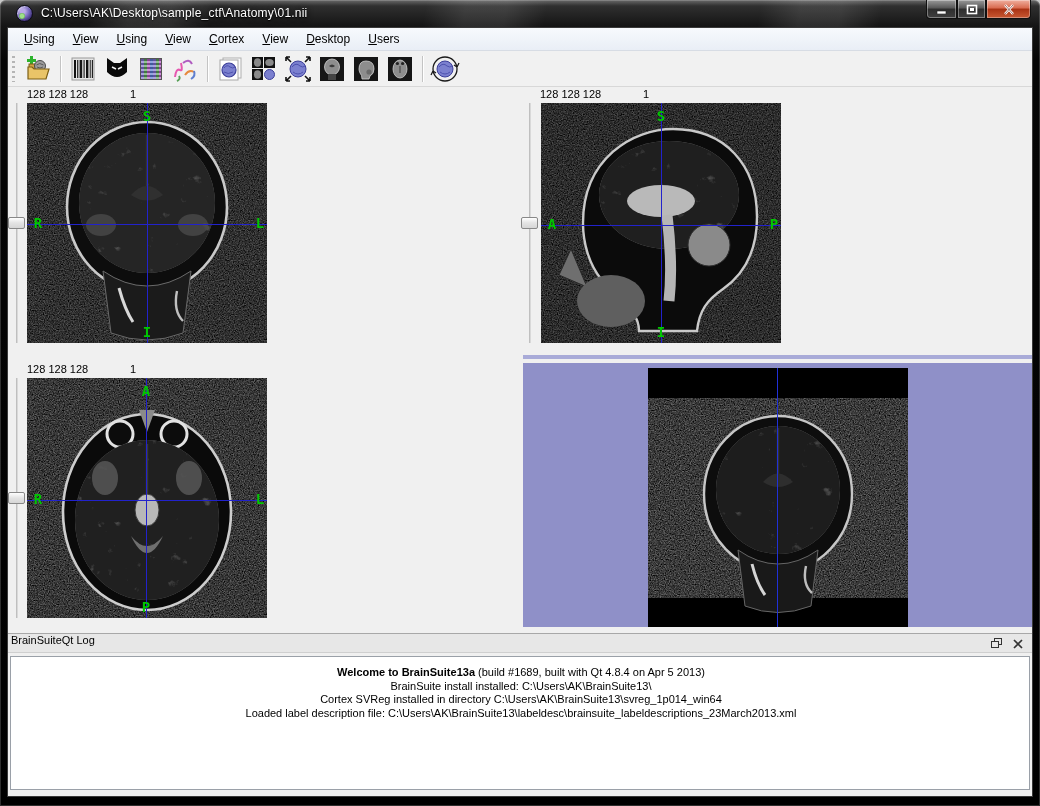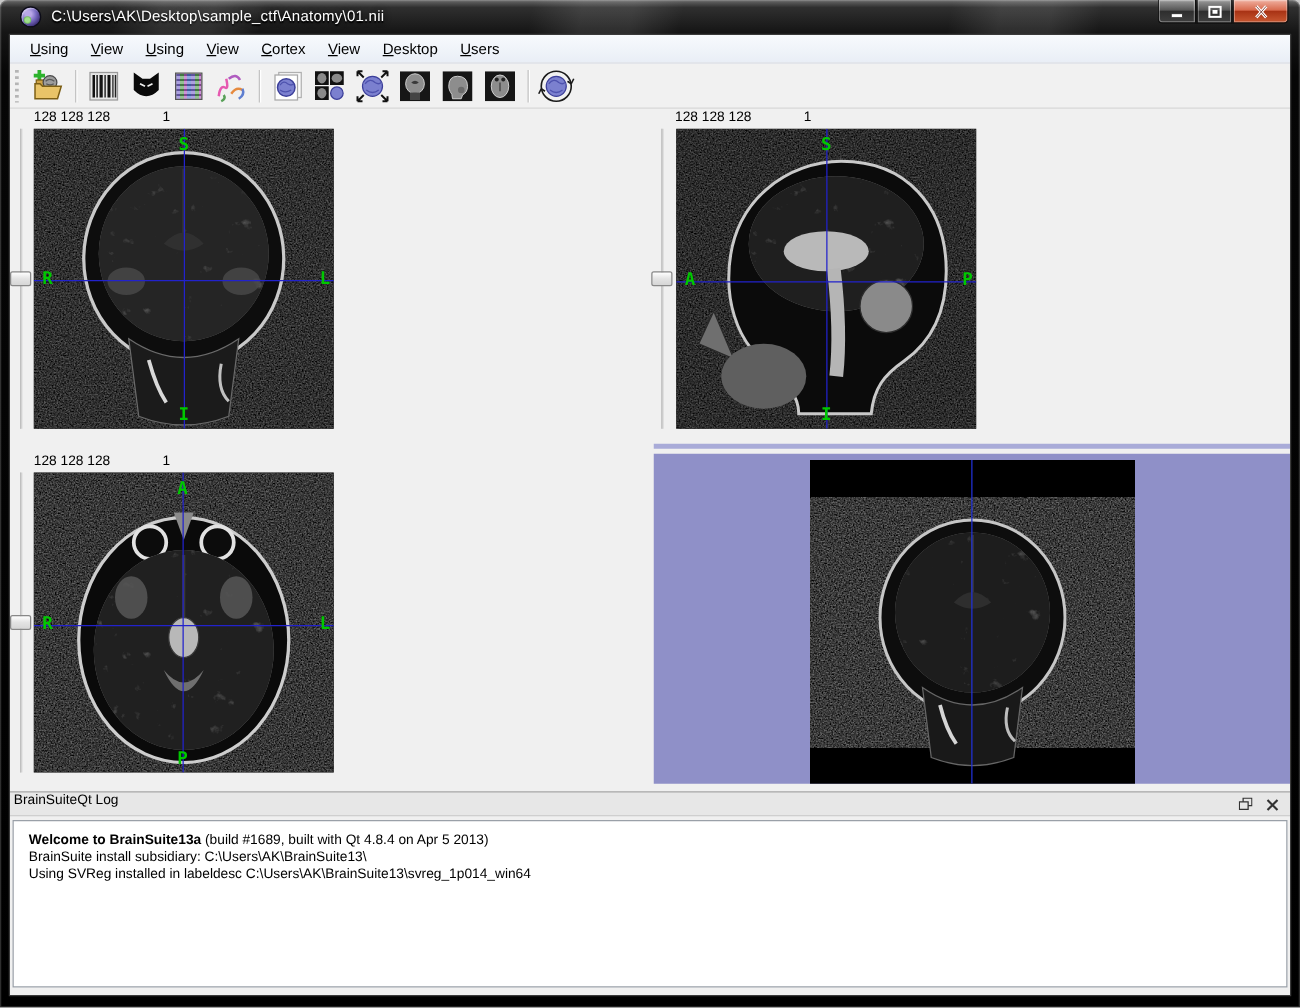--- a/index.html
+++ b/index.html
@@ -79,21 +79,21 @@
 
   
   .log-header { position:absolute; left:0; right:0; height:20px; background:#e7e7e7;
     border-top:1px solid #a8a8a8; border-bottom:1px solid #cfcfcf; font-size:11px; color:#000;
     display:flex; padding-left:3px; }
   .dock-btns { position:absolute; right:6px; top:2px; display:flex; gap:6px; }
   .dock-btn { width:16px; height:15px; display:flex; align-items:center; justify-content:center; }
 
   .log-box { position:absolute; background:#fff; border:1px solid #9aa0a8;
     font-size:11px; color:#000; line-height:13.5px; padding:9px 10px 0 12px; overflow:hidden; }
-  .log-line { white-space:nowrap; }
+  .log-line { white-space:nowrap;text-align:center; }
   .log-line b { font-weight:bold; }
 </style>
 </head>
 <body>
 
 <svg width="0" height="0" style="position:absolute">
   <defs>
     <filter id="f-tex" x="-20%" y="-20%" width="140%" height="140%">
       <feTurbulence type="fractalNoise" baseFrequency="0.085" numOctaves="4" seed="11"></feTurbulence>
       <feColorMatrix type="matrix" values="0 0 0 0 0  0 0 0 0 0  0 0 0 0 0  1.2 1.2 1.2 0 -0.35"></feColorMatrix>
@@ -406,18 +406,19 @@
           <svg width="10" height="10">
               <path d="M1 1 L9 9 M9 1 L1 9" stroke="#333" stroke-width="1.7"></path>
             </svg>
         </div>
       </div>
     </div>
     <div class="log-box" style="left:2px; top:628px; width:1020px; height:134px;">
       <div class="log-line">
         <b>Welcome to BrainSuite13a</b><span> (build #1689, built with Qt 4.8.4 on Apr 5 2013)</span>
       </div>
-      <div class="log-line">BrainSuite install subsidiary: C:\Users\AK\BrainSuite13\</div>
-      <div class="log-line">Using SVReg installed in labeldesc C:\Users\AK\BrainSuite13\svreg_1p014_win64</div>
+      <div class="log-line">BrainSuite install installed: C:\Users\AK\BrainSuite13\</div>
+      <div class="log-line">Cortex SVReg installed in directory C:\Users\AK\BrainSuite13\svreg_1p014_win64</div>
+      <div class="log-line">Loaded label description file: C:\Users\AK\BrainSuite13\labeldesc\brainsuite_labeldescriptions_23March2013.xml</div>
     </div>
 
   </div>
 </div>
 
 </body></html>

